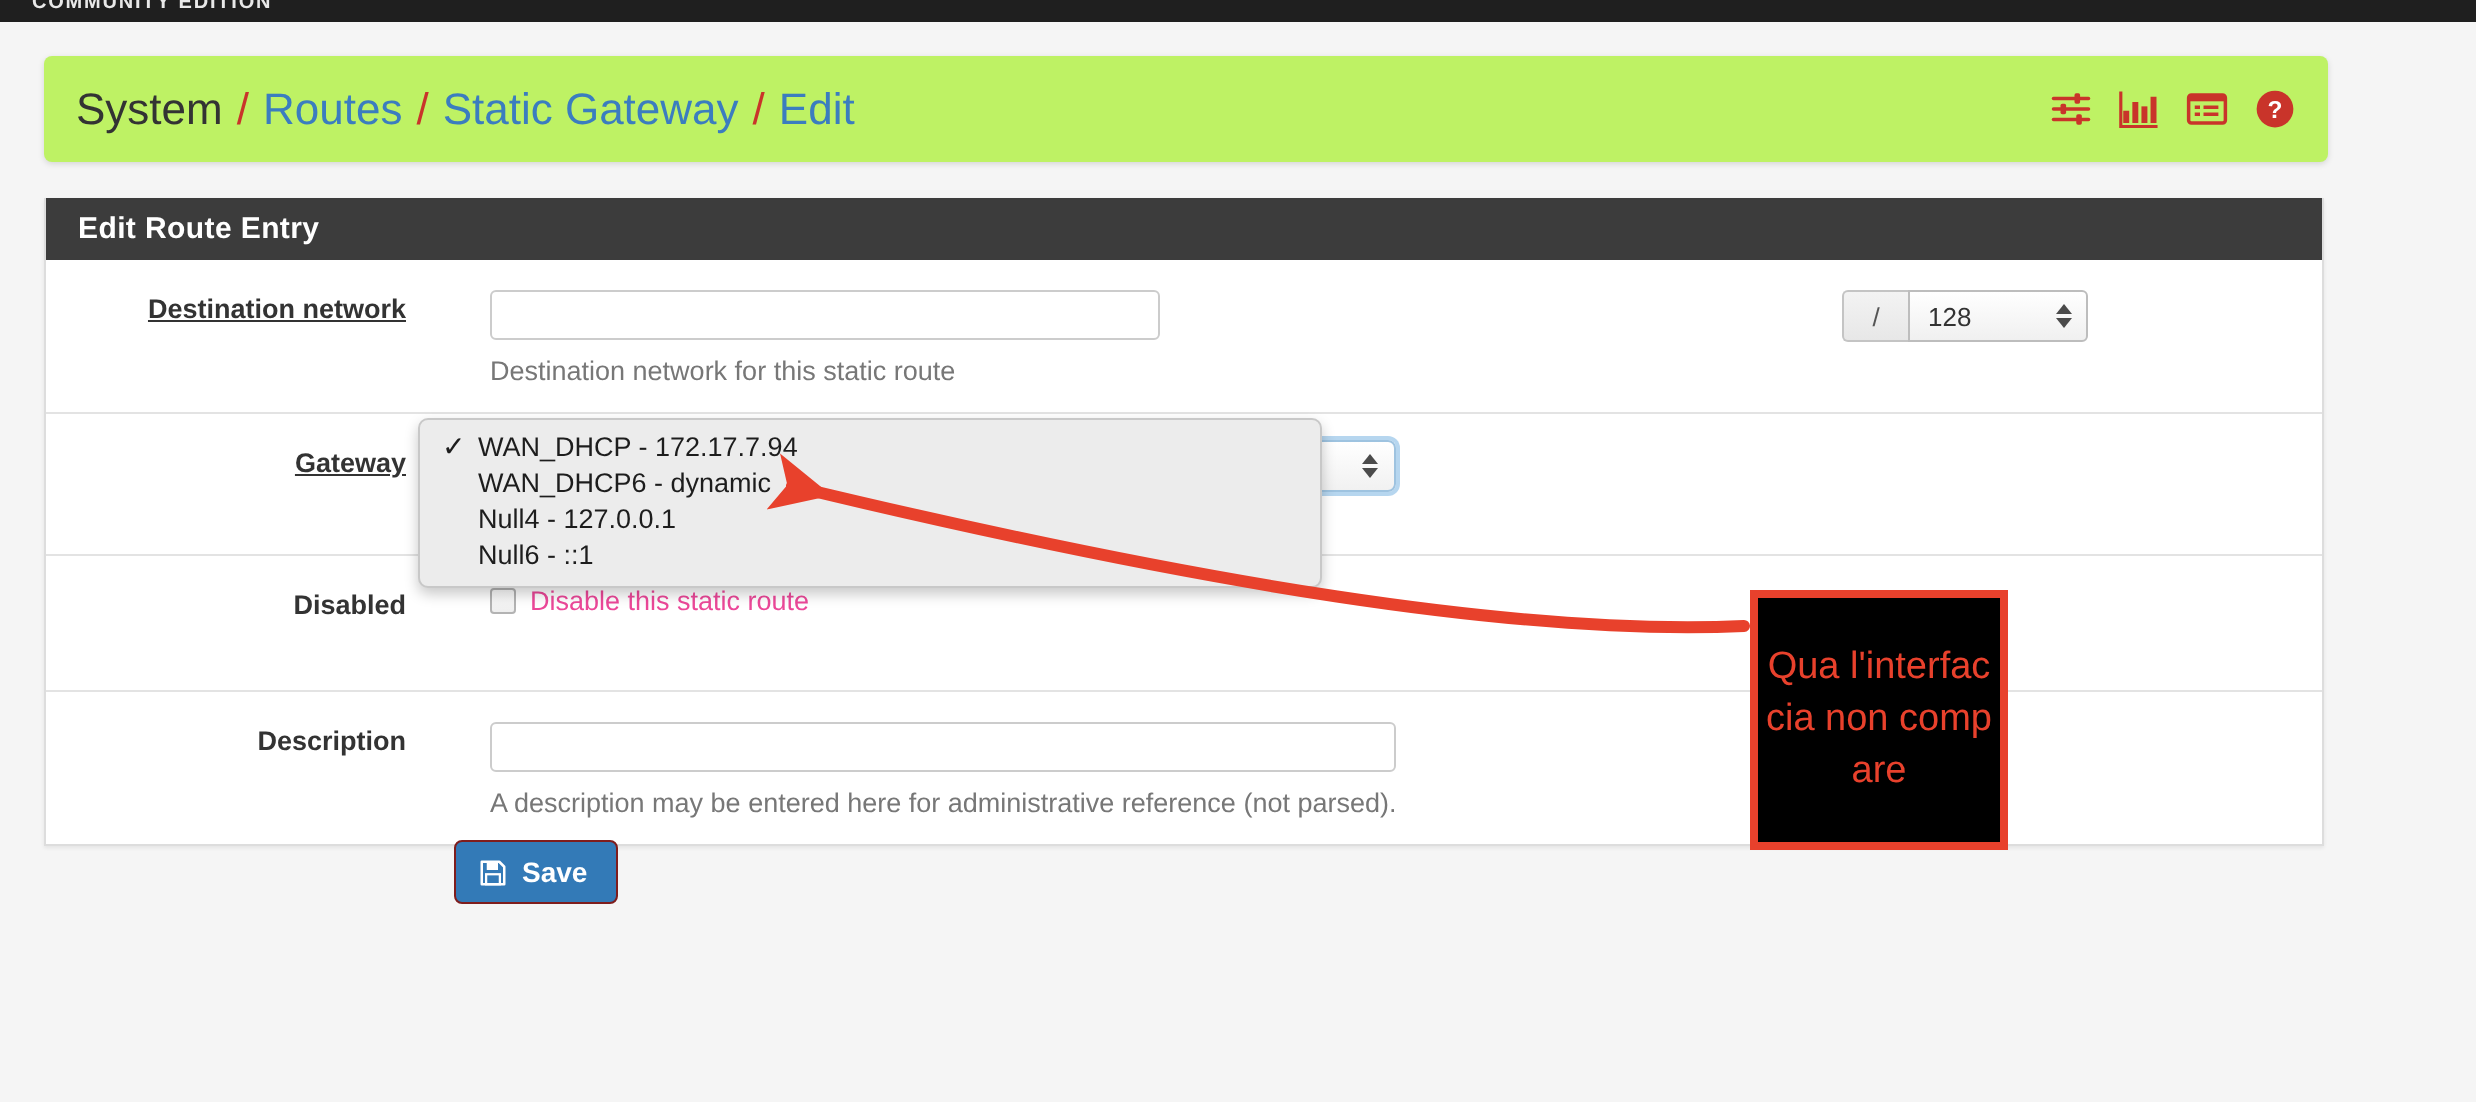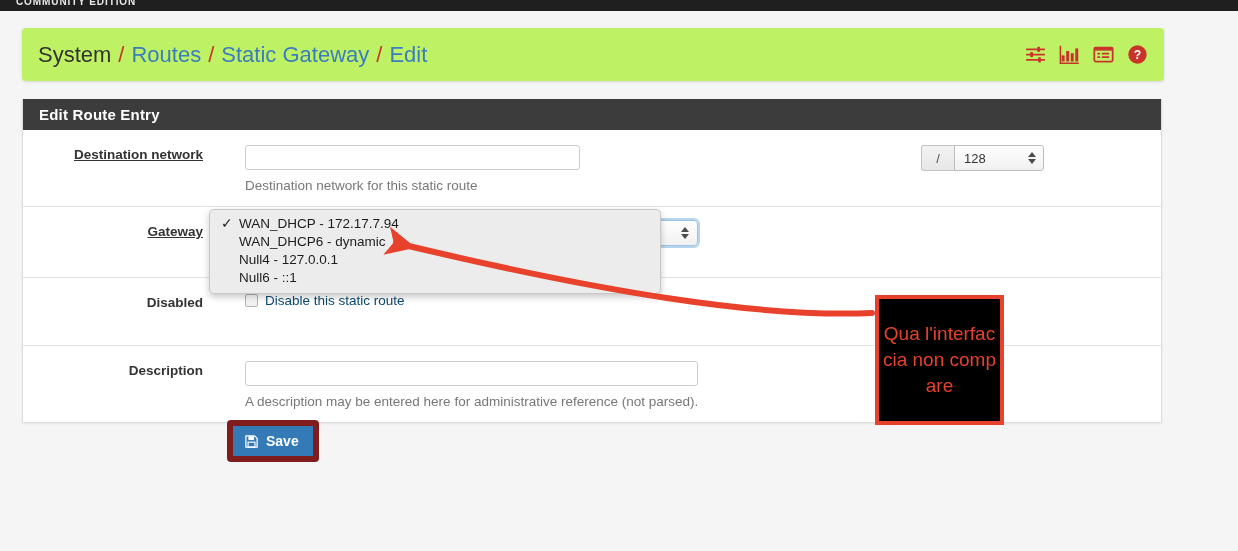--- a/index.html
+++ b/index.html
@@ -166,28 +166,28 @@
     font-size: 14px; color: #1d1d1d;
   }
 
   
   .cbwrap { display: flex; align-items: center; gap: 7px; }
   .cbox {
     width: 13px; height: 13px;
     border: 1px solid #b3b3b3; border-radius: 2px;
     background: linear-gradient(#fdfdfd,#eeeeee);
   }
-  .cblabel { font-size: 13.5px; color: #0c4a6e; }
+  .cblabel { font-size: 13.5px; color: #ec4899; }
 
   
   .savewrap { position: absolute; left: 227px; top: 420px; }
   .btn-save {
     display: inline-flex; align-items: center; gap: 7px;
     background: #337ab7; color: #ffffff;
-    border: 6px solid #7f1d1d; border-radius: 4px;
+    border: 1px solid #7f1d1d; border-radius: 4px;
     padding: 7px 14px 7px 11px;
     font-size: 14px; font-weight: bold;
     cursor: pointer;
   }
   .floppy { width: 15px; height: 15px; display: block; }
 
   
   .anno-svg {
     position: absolute; left: 0; top: 0;
     width: 1238px; height: 551px;

